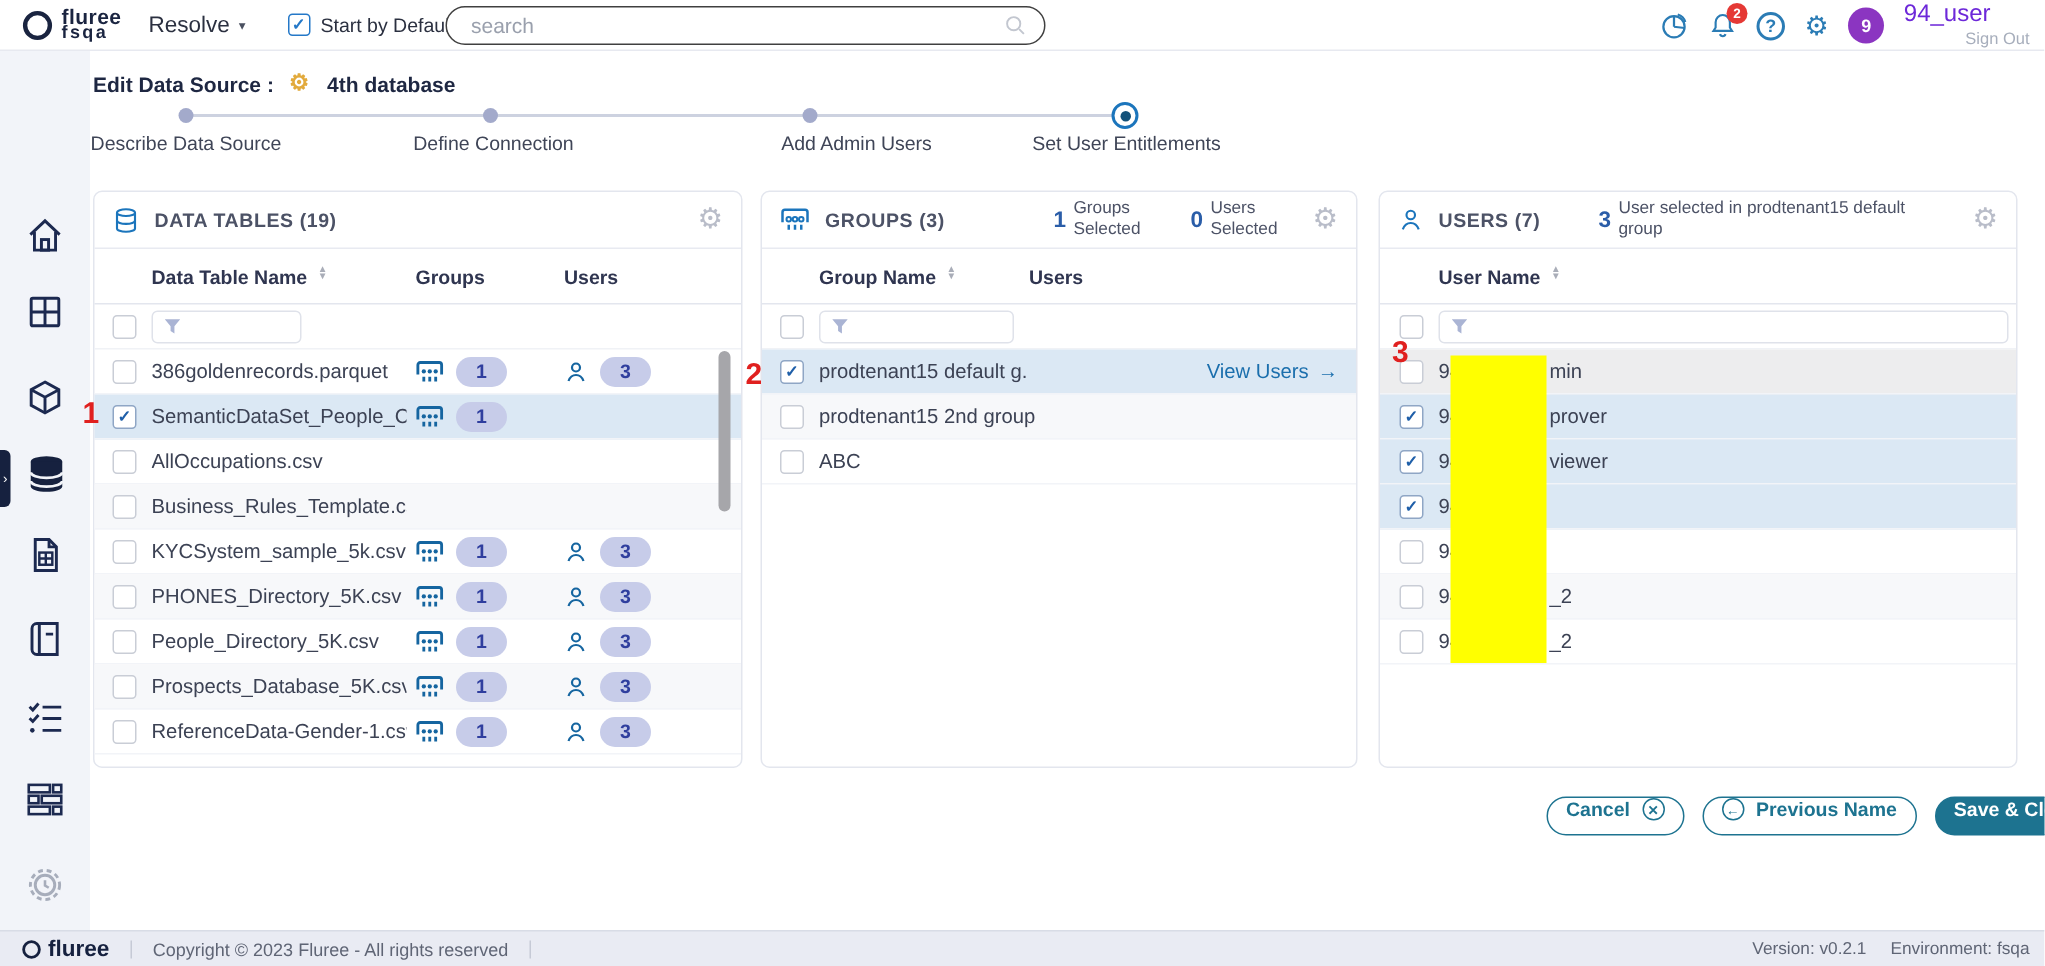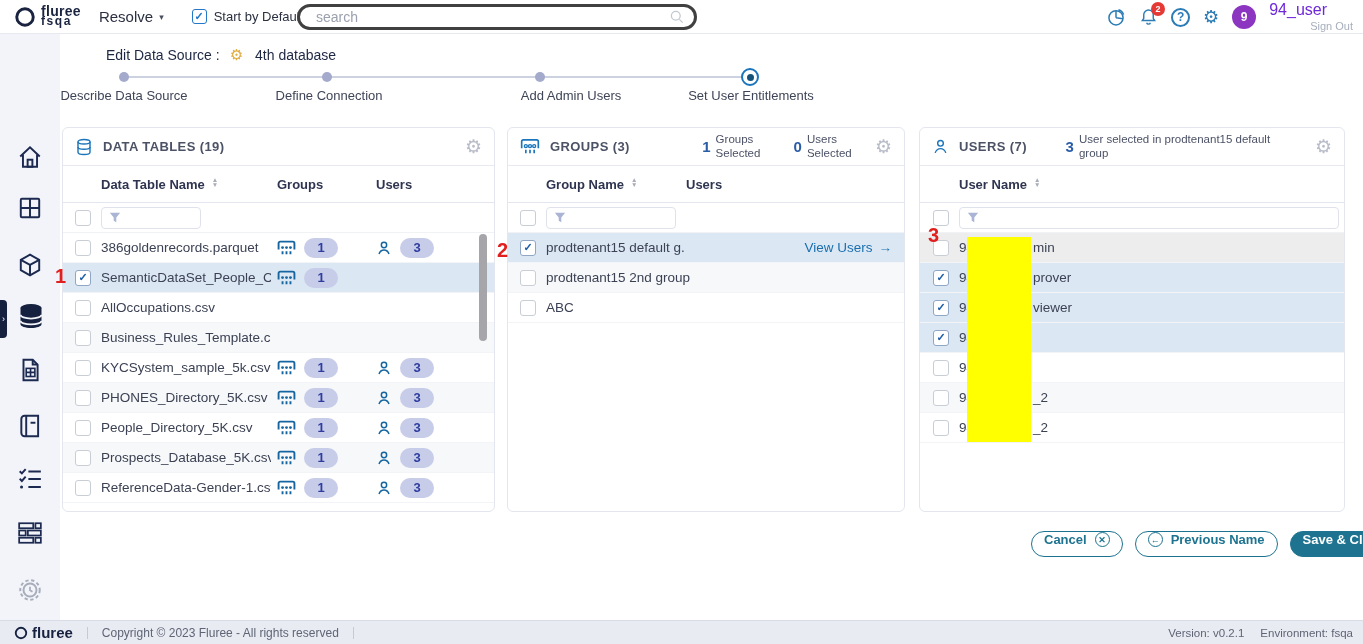--- a/index.html
+++ b/index.html
@@ -14,36 +14,36 @@
   .brand-l1 { font-size:14px; letter-spacing:.3px; }
   .brand-l2 { font-size:12px; letter-spacing:1.6px; }
   .menu { margin-left:18px; font-size:15px; color:#2b3040; font-weight:500; display:flex; align-items:center; gap:6px; cursor:pointer; }
   .caret { font-size:9px; color:#4a5060; }
   .start-default { margin-left:28px; display:flex; align-items:center; gap:7px; font-size:13px; color:#2b3040; }
   .cb { width:16px; height:16px; border:1.5px solid #c9cdd6; border-radius:3px; background:#fff; flex:none; display:flex; align-items:center; justify-content:center; font-size:11px; font-weight:bold; color:transparent; cursor:pointer; }
   .cb.checked { color:#1f5fa9; border-color:#8fa6c5; }
   .cb.blue { width:15px; height:15px; border-color:#2478c8; }
   .cb.blue.checked { color:#2478c8; }
   .search-wrap { position:absolute; left:297px; top:4px; width:400px; height:26px; }
-  .search-wrap input { width:100%; height:100%; border:3px solid #404040; border-radius:13px; padding:0 34px 0 16px; font-size:14px; color:#c2410c; outline:none; font-family:inherit; }
+  .search-wrap input { width:100%; height:100%; border:1px solid #404040; border-radius:13px; padding:0 34px 0 16px; font-size:14px; color:#c2410c; outline:none; font-family:inherit; }
   .search-wrap input::placeholder { color:#9aa0ad; }
   .search-ic { position:absolute; right:12px; top:5px; }
   .nav-right { position:absolute; right:10px; top:0; height:34px; display:flex; align-items:center; gap:13px; }
   .bell-wrap { position:relative; }
   .nav-badge { position:absolute; top:-5px; right:-7px; min-width:14px; height:14px; border-radius:7px; background:#e53935; color:#fff; font-size:9px; font-weight:bold; display:flex; align-items:center; justify-content:center; padding:0 3px; }
   .help-ic { width:19px; height:19px; border:2px solid #2b7cb5; border-radius:50%; color:#2b7cb5; font-size:12px; font-weight:bold; display:flex; align-items:center; justify-content:center; cursor:pointer; }
   .gear { color:#b9bdc9; font-size:19px; line-height:1; cursor:pointer; }
   .gear.nav { color:#2b7cb5; font-size:18px; }
   .avatar { width:24px; height:24px; border-radius:50%; background:#8b35c1; color:#fff; font-size:12px; font-weight:bold; display:flex; align-items:center; justify-content:center; cursor:pointer; }
   .userstack { line-height:1.15; }
   .username { font-size:16px; color:#6d28d9; }
   .signout { font-size:11px; color:#a7aebc; cursor:pointer;margin-left:41px; }
 
   
-  .eds-title { position:absolute; top:46px; left:62px; display:flex; align-items:center; font-size:14px; font-weight:normal; color:#1e2742; z-index:2;margin-left:44px; }
+  .eds-title { position:absolute; top:46px; left:62px; display:flex; align-items:flex-end; font-size:14px; font-weight:bold; color:#1e2742; z-index:2; }
   .edit-ic { color:#e2aa3c; font-size:15px; margin:0 12px 0 10px; }
   .step-line { position:absolute; left:124px; top:76px; width:626px; height:2px; background:#cdd2e0; }
   .dot { position:absolute; top:72px; width:10px; height:10px; border-radius:50%; background:#a3aacb; }
   .dot-active { position:absolute; top:68px; left:741px; width:18px; height:18px; border:2px solid #1b75bc; border-radius:50%; background:#fff; display:flex; align-items:center; justify-content:center; }
   .dot-active::after { content:""; width:7px; height:7px; border-radius:50%; background:#14527a; }
   .step-label { position:absolute; top:88px; transform:translateX(-50%); font-size:13px; color:#3f4557; white-space:nowrap; }
 
   
   .sidebar { position:absolute; left:0; top:34px; width:60px; height:586px; background:#f2f4f9; z-index:1; }
   .side-ic { position:absolute; left:17px; cursor:pointer; }

